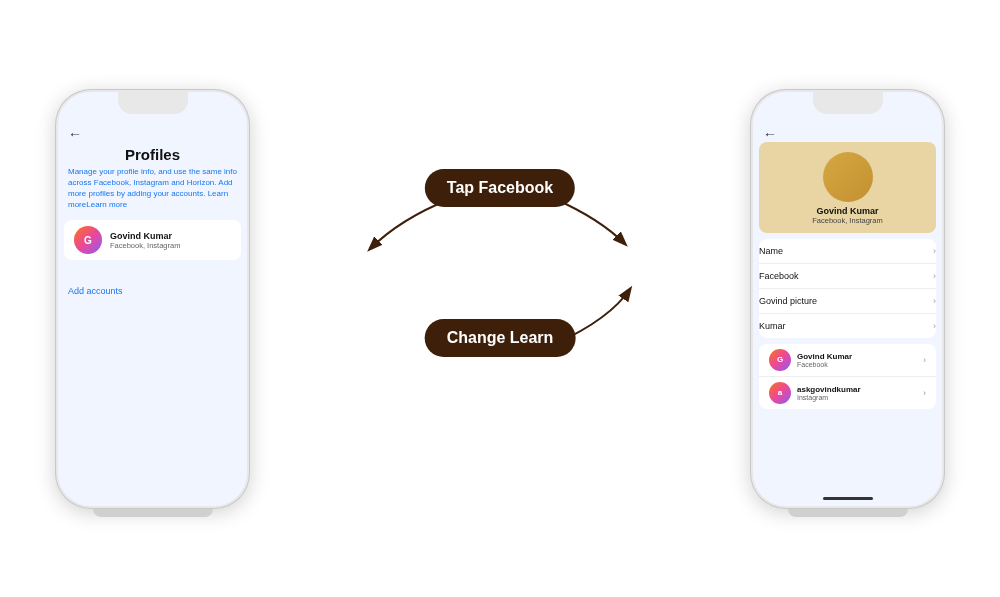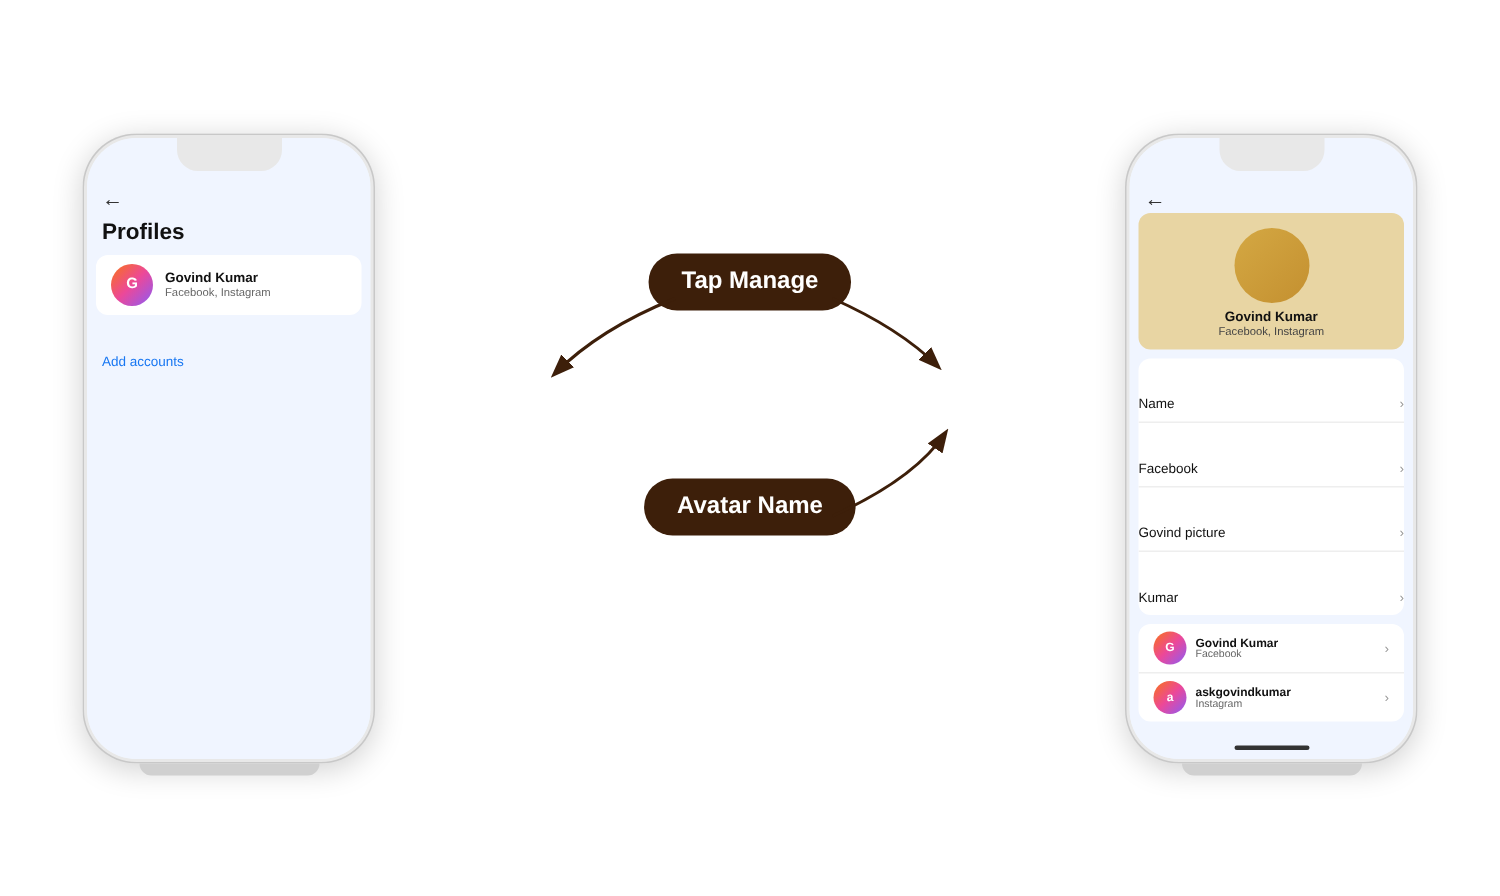--- a/index.html
+++ b/index.html
@@ -77,20 +77,21 @@
       font-size: 14px;
       color: #333;
       padding: 4px 10px 2px;
     }
 
     .profiles-title {
       font-size: 15px;
       font-weight: 700;
       color: #111;
       padding: 4px 10px 3px;
+      text-align: center;
     }
 
     .profiles-desc {
       font-size: 8px;
       color: #444;
       padding: 0 10px 6px;
       line-height: 1.4;
     }
 
     .profiles-desc span {
@@ -190,21 +191,20 @@
     }
 
     .menu-item {
       display: flex;
       align-items: center;
       justify-content: space-between;
       padding: 7px 0;
       border-bottom: 0.5px solid #eee;
       font-size: 9px;
       color: #111;
-      margin-top: 18px;
     }
 
     .menu-item:last-child {
       border-bottom: none;
     }
 
     .menu-chevron {
       color: #999;
       font-size: 9px;
     }
@@ -321,47 +321,51 @@
 <body>
 
 <div class="scene">
 
   <div class="phone">
     <div class="phone-inner">
       <div class="notch"></div>
       <div class="screen profiles-screen">
         <div class="back-arrow">←</div>
         <div class="profiles-title">Profiles</div>
+        <div class="profiles-desc">
+          <span>Manage your profile info, and use the same info across Facebook, Instagram and Horizon. Add more profiles by adding your accounts.</span>
+          <span style="color:#1877f2;">Learn more</span><span style="color:#1877f2;">Learn more</span>
+        </div>
 
         <div class="profile-item">
           <div class="profile-avatar">G</div>
           <div class="profile-info-text">
             <div class="profile-name">Govind Kumar</div>
             <div class="profile-platforms">Facebook, Instagram</div>
           </div>
         </div>
 
         <div class="add-accounts">Add accounts</div>
       </div>
     </div>
     <div class="phone-stand"></div>
   </div>
 
   <div class="middle-area">
     <div style="position:relative; width:100%; height:100%;">
 
       <div style="position:absolute; top:80px; left:50%; transform:translateX(-50%);">
         <div class="callout-bubble">
-          <span>Tap Manage</span>
+          <span>Tap Facebook</span>
         </div>
       </div>
 
       <div style="position:absolute; top:230px; left:50%; transform:translateX(-50%);">
         <div class="callout-bubble">
-          <span>Avatar Name</span>
+          <span>Change Learn</span>
         </div>
       </div>
 
       <svg class="arrows-svg" viewBox="0 0 280 420" xmlns="http://www.w3.org/2000/svg">
 
         <path d="M 90,110 Q 40,130 10,160" stroke="#3d1f0a" stroke-width="2" fill="none" marker-end="url(#arrowhead)"></path>
 
         <path d="M 195,110 Q 240,130 265,155" stroke="#3d1f0a" stroke-width="2" fill="none" marker-end="url(#arrowhead)"></path>
 
         <path d="M 195,255 Q 250,230 270,200" stroke="#3d1f0a" stroke-width="2" fill="none" marker-end="url(#arrowhead)"></path>

